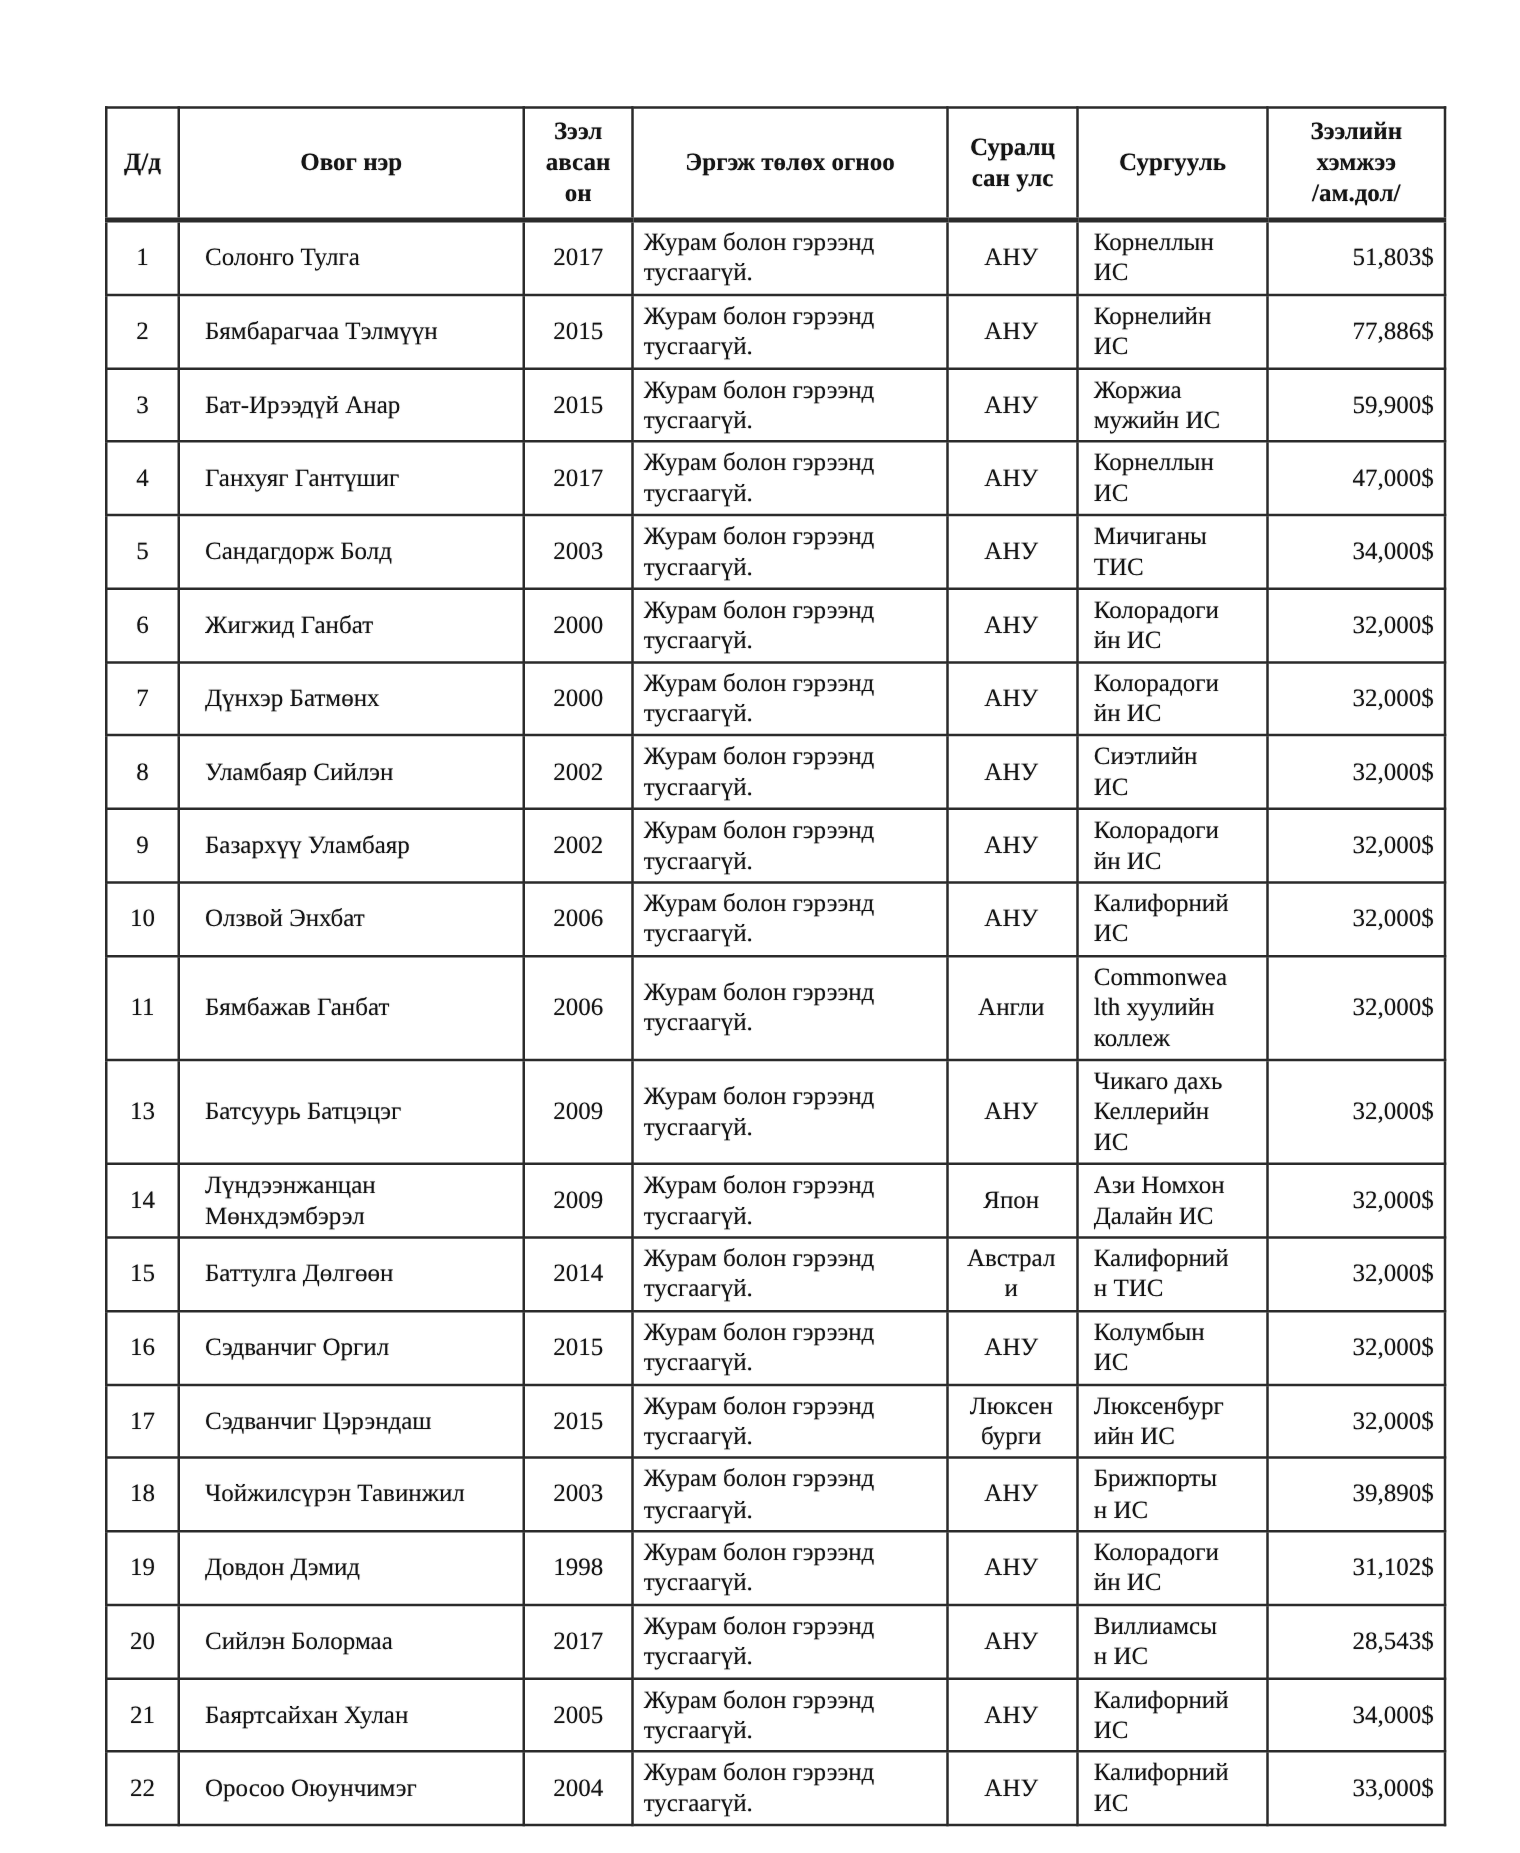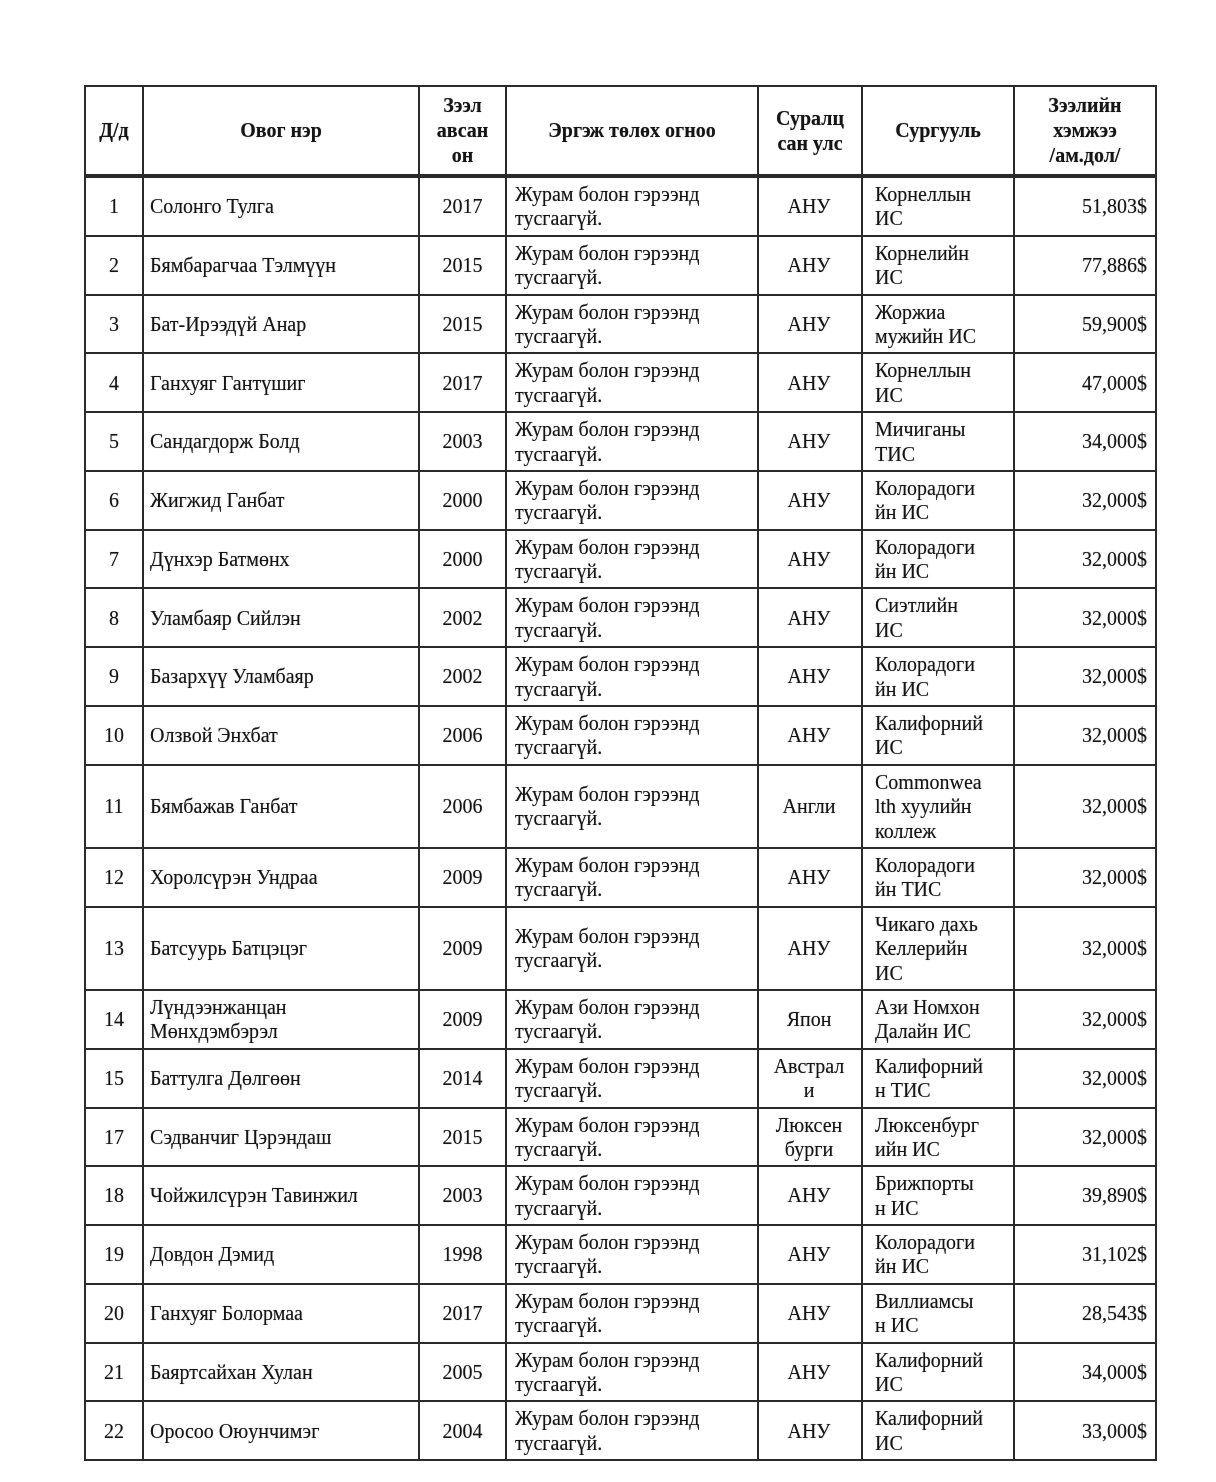--- a/index.html
+++ b/index.html
@@ -43,21 +43,21 @@
     line-height: 1.25;
     padding: 6px 4px;
     border-bottom-width: 4px;
   }
   .loan-table td {
     line-height: 1.22;
     padding: 4px 8px;
   }
   
   .loan-table td:nth-child(1) { text-align: center; padding-left: 2px; padding-right: 2px; }
-  .loan-table td:nth-child(2) { text-align: left; padding-left: 6px; }
+  .loan-table td:nth-child(2) { text-align: left; padding-left: 20px; }
   .loan-table td:nth-child(3) { text-align: center; }
   .loan-table td:nth-child(4) { text-align: left; }
   .loan-table td:nth-child(5) { text-align: center; padding-left: 3px; padding-right: 5px; }
   .loan-table td:nth-child(6) { text-align: left; padding-left: 12px; }
   .loan-table td:nth-child(7) { text-align: right; padding-left: 16px; }
 
   col.c-num    { width: 58px; }
   col.c-name   { width: 276px; }
   col.c-year   { width: 87px; }
   col.c-repay  { width: 252px; }
@@ -212,31 +212,20 @@
     <td>2006</td>
     <td>Журам болон гэрээнд
 тусгаагүй.</td>
     <td>Англи</td>
     <td>Commonwea
 lth хуулийн
 коллеж</td>
     <td>32,000$</td>
   </tr>
         <tr>
-    <td>12</td>
-    <td>Хоролсүрэн Ундраа</td>
-    <td>2009</td>
-    <td>Журам болон гэрээнд
-тусгаагүй.</td>
-    <td>АНУ</td>
-    <td>Колорадоги
-йн ТИС</td>
-    <td>32,000$</td>
-  </tr>
-        <tr>
     <td>13</td>
     <td>Батсуурь Батцэцэг</td>
     <td>2009</td>
     <td>Журам болон гэрээнд
 тусгаагүй.</td>
     <td>АНУ</td>
     <td>Чикаго дахь
 Келлерийн
 ИС</td>
     <td>32,000$</td>
@@ -259,20 +248,31 @@
     <td>2014</td>
     <td>Журам болон гэрээнд
 тусгаагүй.</td>
     <td>Австрал
 и</td>
     <td>Калифорний
 н ТИС</td>
     <td>32,000$</td>
   </tr>
         <tr>
+    <td>16</td>
+    <td>Сэдванчиг Оргил</td>
+    <td>2015</td>
+    <td>Журам болон гэрээнд
+тусгаагүй.</td>
+    <td>АНУ</td>
+    <td>Колумбын
+ИС</td>
+    <td>32,000$</td>
+  </tr>
+        <tr>
     <td>17</td>
     <td>Сэдванчиг Цэрэндаш</td>
     <td>2015</td>
     <td>Журам болон гэрээнд
 тусгаагүй.</td>
     <td>Люксен
 бурги</td>
     <td>Люксенбург
 ийн ИС</td>
     <td>32,000$</td>
@@ -294,21 +294,21 @@
     <td>1998</td>
     <td>Журам болон гэрээнд
 тусгаагүй.</td>
     <td>АНУ</td>
     <td>Колорадоги
 йн ИС</td>
     <td>31,102$</td>
   </tr>
         <tr>
     <td>20</td>
-    <td>Ганхуяг Болормаа</td>
+    <td>Сийлэн Болормаа</td>
     <td>2017</td>
     <td>Журам болон гэрээнд
 тусгаагүй.</td>
     <td>АНУ</td>
     <td>Виллиамсы
 н ИС</td>
     <td>28,543$</td>
   </tr>
         <tr>
     <td>21</td>

